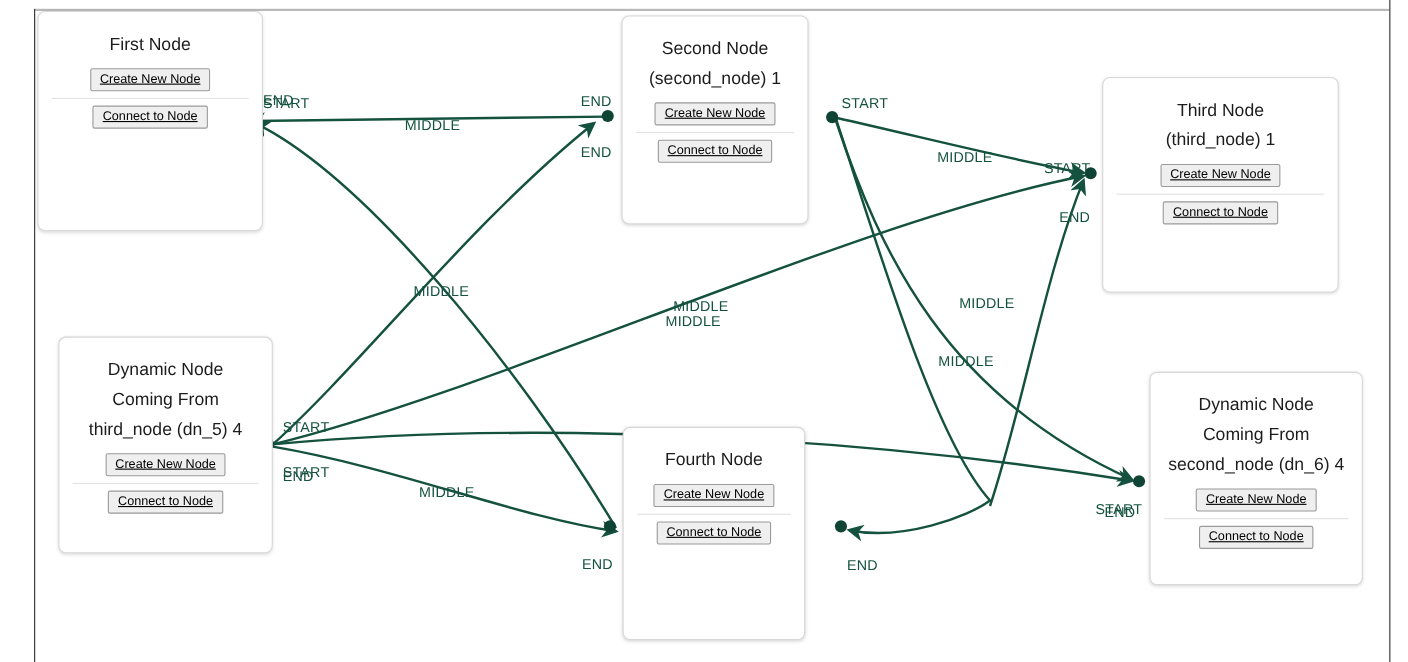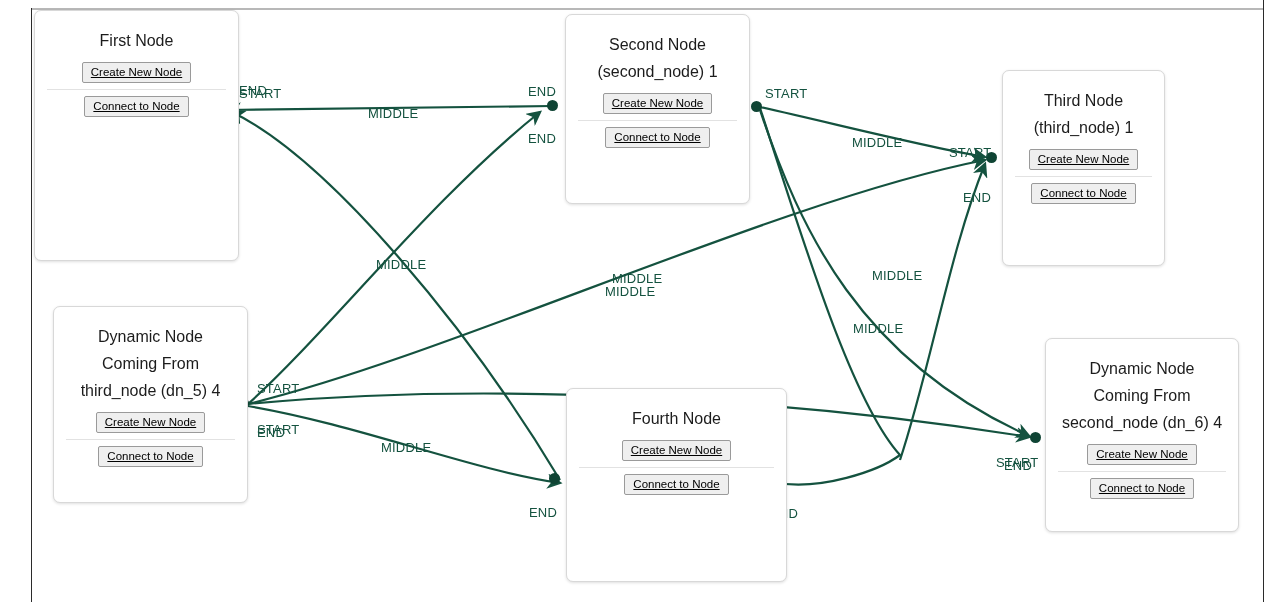--- a/index.html
+++ b/index.html
@@ -183,42 +183,42 @@
       <div class="edge-label" style="left: 257px; top: 381px;">START</div>
       <div class="edge-label" style="left: 257px; top: 422px;">START</div>
       <div class="edge-label" style="left: 257px; top: 425px;">END</div>
       <div class="edge-label" style="left: 381px; top: 440px;">MIDDLE</div>
       <div class="edge-label" style="left: 529px; top: 505px;">END</div>
       <div class="edge-label" style="left: 770px; top: 506px;">END</div>
       <div class="edge-label" style="left: 996px; top: 455px;">START</div>
       <div class="edge-label" style="left: 1004px; top: 458px;">END</div>
     </div>
   <div id="nodes-layer">
-      <div class="node" style="left: 34px; top: 10px; width: 205px; height: 251px;">
+      <div class="node" style="left: 34px; top: 10px; width: 205px; height: 200px;">
         <div class="node-title">
           <span class="tline">First Node</span>
         </div>
         <div class="node-actions">
           <button class="node-btn">Create New Node</button>
           <div class="node-divider" style="align-self: stretch;"></div>
           <button class="node-btn">Connect to Node</button>
         </div>
       </div>
-      <div class="node" style="left: 565px; top: 14px; width: 185px; height: 190px;">
+      <div class="node" style="left: 565px; top: 14px; width: 170px; height: 190px;">
         <div class="node-title">
           <span class="tline">Second Node</span>
           <span class="tline">(second_node) 1</span>
         </div>
         <div class="node-actions">
           <button class="node-btn">Create New Node</button>
           <div class="node-divider" style="align-self: stretch;"></div>
           <button class="node-btn">Connect to Node</button>
         </div>
       </div>
-      <div class="node" style="left: 1002px; top: 70px; width: 163px; height: 196px;">
+      <div class="node" style="left: 1002px; top: 70px; width: 215px; height: 196px;">
         <div class="node-title">
           <span class="tline">Third Node</span>
           <span class="tline">(third_node) 1</span>
         </div>
         <div class="node-actions">
           <button class="node-btn">Create New Node</button>
           <div class="node-divider" style="align-self: stretch;"></div>
           <button class="node-btn">Connect to Node</button>
         </div>
       </div>
@@ -227,21 +227,21 @@
           <span class="tline">Dynamic Node</span>
           <span class="tline">Coming From</span>
           <span class="tline">third_node (dn_5) 4</span>
         </div>
         <div class="node-actions">
           <button class="node-btn">Create New Node</button>
           <div class="node-divider" style="align-self: stretch;"></div>
           <button class="node-btn">Connect to Node</button>
         </div>
       </div>
-      <div class="node" style="left: 566px; top: 388px; width: 221px; height: 194px;">
+      <div class="node" style="left: 566px; top: 388px; width: 166px; height: 194px;">
         <div class="node-title">
           <span class="tline">Fourth Node</span>
         </div>
         <div class="node-actions">
           <button class="node-btn">Create New Node</button>
           <div class="node-divider" style="align-self: stretch;"></div>
           <button class="node-btn">Connect to Node</button>
         </div>
       </div>
       <div class="node" style="left: 1045px; top: 338px; width: 194px; height: 194px;">

